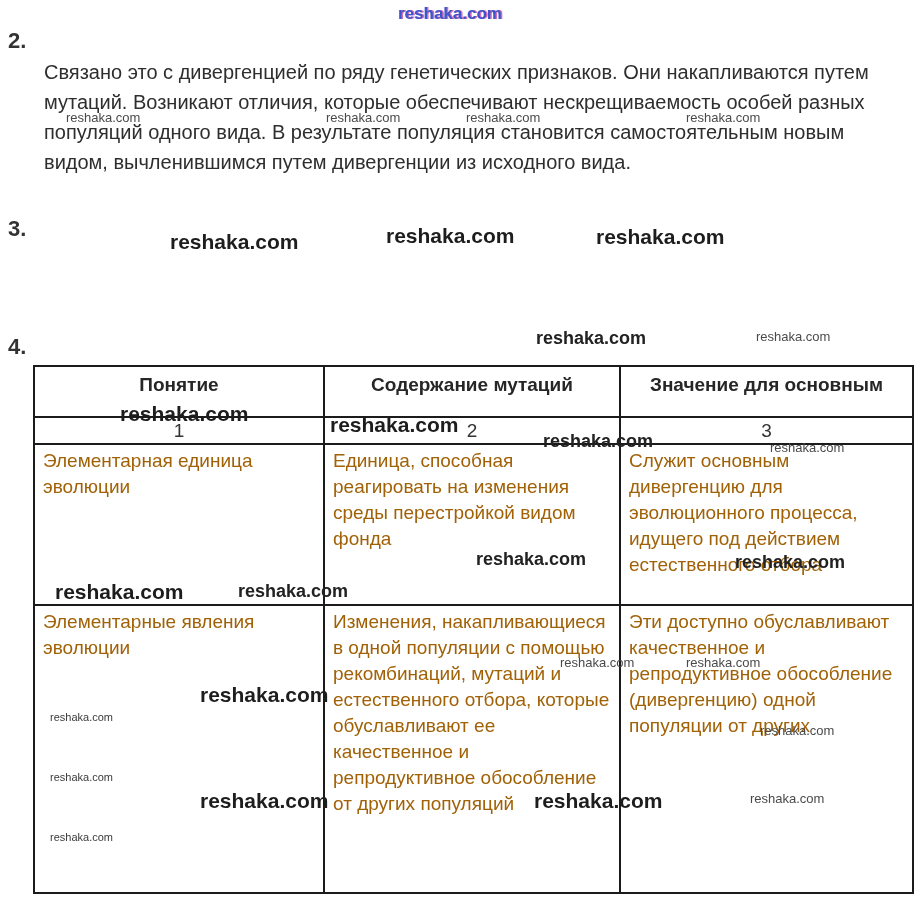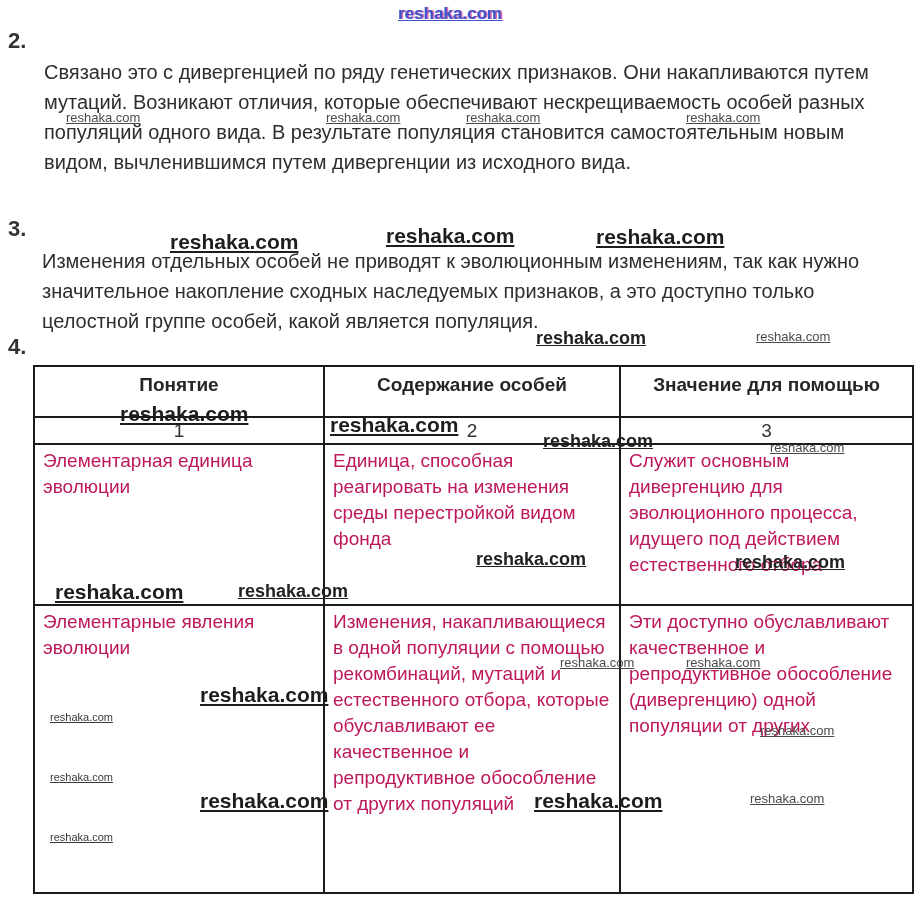--- a/index.html
+++ b/index.html
@@ -32,21 +32,21 @@
     width:879px;
     border-collapse:collapse;
     table-layout:fixed;
   }
   .answer th, .answer td {
     border:2px solid #1b1b1b;
     vertical-align:top;
     padding:3px 8px 3px 8px;
     font-size:19px;
     line-height:26px;
-    color:#be185d;
+    color:#a16207;
     overflow:hidden;
   }
   .answer th {
     text-align:center;
     font-weight:bold;
     color:#262626;
     padding-top:5px;
   }
   .answer .numrow td {
     text-align:center;
@@ -55,52 +55,50 @@
     color:#333333;
   }
 
   
   .wm {
     position:absolute;
     white-space:nowrap;
     z-index:5;
     font-family:"Liberation Sans", sans-serif;
     pointer-events:none;
-    text-decoration:underline;
   }
   .wm-top { font-size:17px; font-weight:bold; color:#3c55cc; text-shadow:1.5px 0 0 rgba(205,60,150,0.75); }
   .wm-xs  { font-size:11px; color:#3a3a3a; }
   .wm-sm  { font-size:13px; color:#4a4a4a; }
   .wm-md  { font-size:18px; font-weight:bold; color:#222222; }
   .wm-lg  { font-size:21px; font-weight:bold; color:#1d1d1d; }
 </style>
 </head>
 <body>
 
 <div class="page">
 
   <div class="item-number" style="left:8px; top:28px;">2.</div>
   <div class="para" style="left:44px; top:57px; width:842px;">Связано это с дивергенцией по ряду генетических признаков. Они накапливаются путем мутаций. Возникают отличия, которые обеспечивают нескрещиваемость особей разных популяций одного вида. В результате популяция становится самостоятельным новым видом, вычленившимся путем дивергенции из исходного вида.</div>
 
   <div class="item-number" style="left:8px; top:216px;">3.</div>
-  <div class="para" style="left:42px; top:246px; width:846px;">Изменения отдельных особей не приводят к эволюционным изменениям, так как нужно значительное накопление сходных наследуемых признаков, а это доступно только целостной группе особей, какой является популяция.</div>
 
   <div class="item-number" style="left:8px; top:334px;">4.</div>
 
   <table class="answer">
     <colgroup>
       <col style="width:290px;">
       <col style="width:296px;">
       <col style="width:293px;">
     </colgroup>
     <tbody>
         <tr style="height:51px;">
       <th>Понятие</th>
-      <th>Содержание особей</th>
-      <th>Значение для помощью</th>
+      <th>Содержание мутаций</th>
+      <th>Значение для основным</th>
     </tr>
     <tr class="numrow" style="height:27px;">
       <td>1</td>
       <td>2</td>
       <td>3</td>
     </tr>
     <tr style="height:161px;">
       <td>Элементарная единица эволюции</td>
       <td>Единица, способная реагировать на изменения среды перестройкой видом фонда</td>
       <td>Служит основным дивергенцию для эволюционного процесса, идущего под действием естественного отбора</td>

